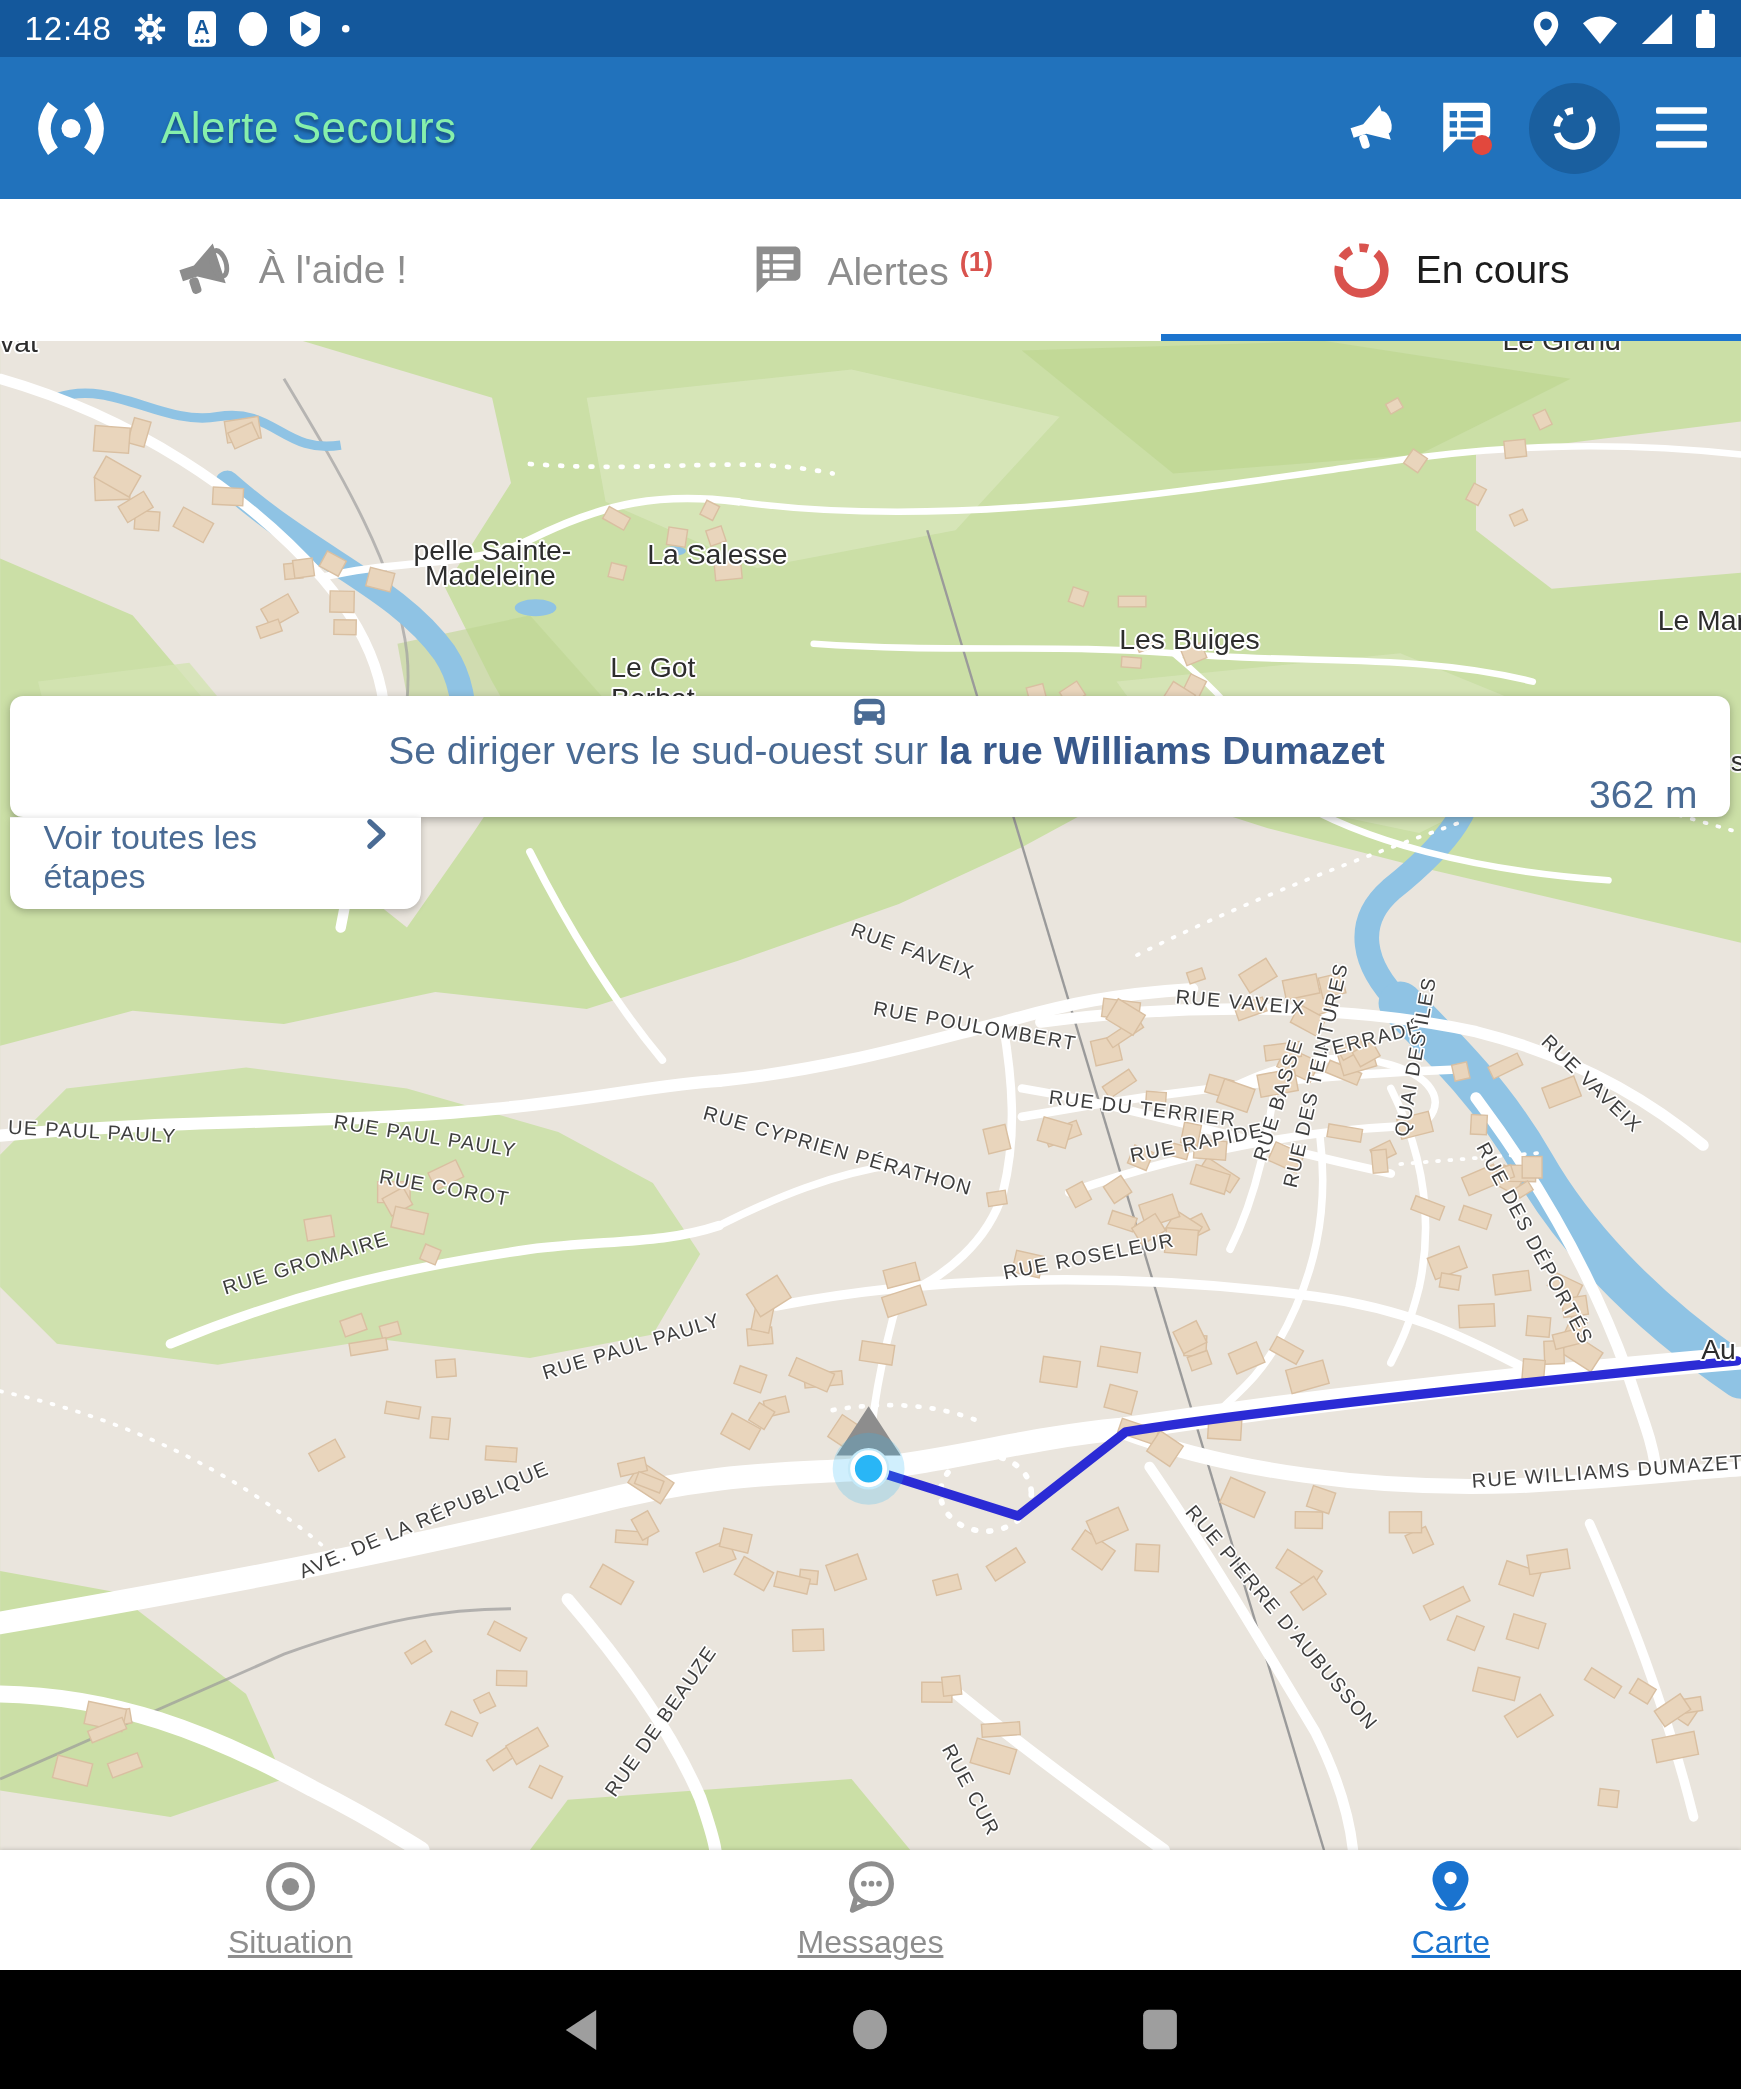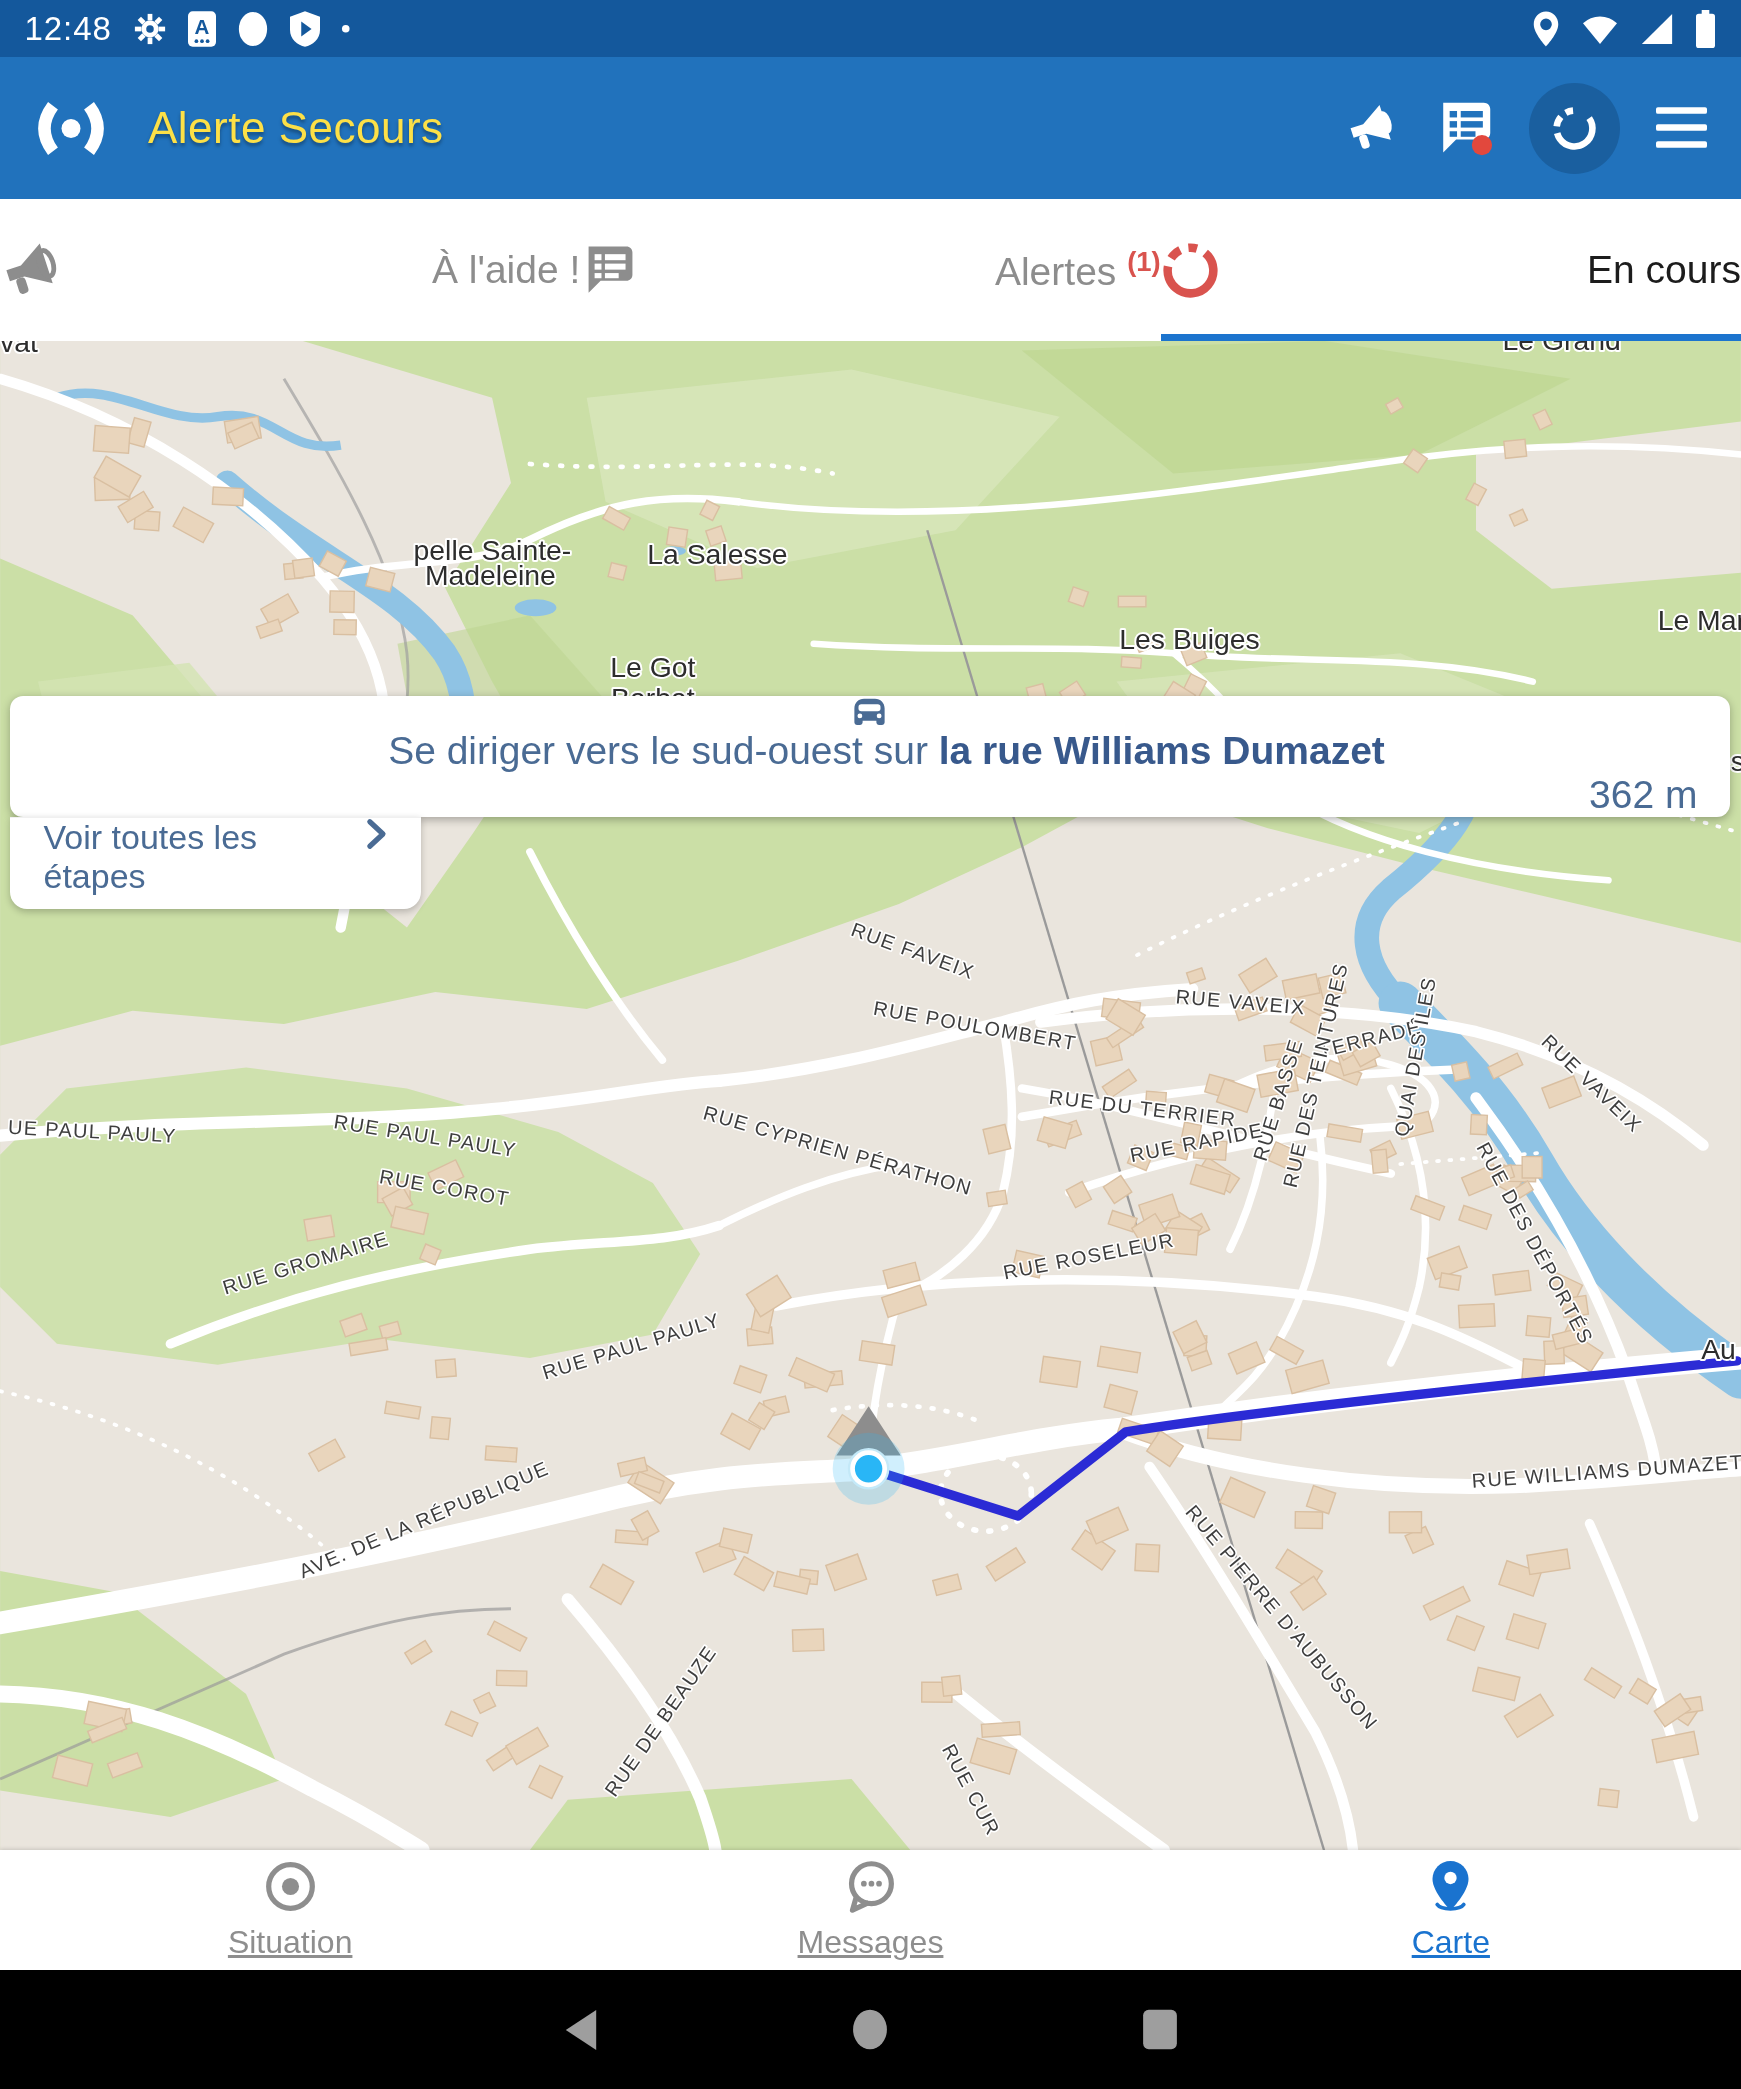--- a/index.html
+++ b/index.html
@@ -10,29 +10,29 @@
   
   .status-bar{top:0;left:0;width:1741px;height:57px;background:#14589C;
     display:flex;align-items:center;justify-content:space-between;color:#fff;
     padding:0 24.6px;box-sizing:border-box;}
   .sb-left,.sb-right{display:flex;align-items:center;gap:21px;}
   .sb-time{font-size:33px;font-weight:500;letter-spacing:0.9px;}
 
   
   .app-bar{top:57px;left:0;width:1741px;height:142px;background:#2172BC;
     display:flex;align-items:center;padding:0 34px;box-sizing:border-box;}
-  .app-title{color:#fde047;font-size:44px;font-weight:400;margin-left:40px;
+  .app-title{color:#86efac;font-size:44px;font-weight:400;margin-left:53px;
     text-shadow:0 2.8px 3.8px rgba(0,0,0,.35);letter-spacing:0.5px;}
   .ab-actions{margin-left:auto;display:flex;align-items:center;gap:36px;}
   .spinner-wrap{width:91px;height:91px;border-radius:50%;background:#1A5F9F;
     display:flex;align-items:center;justify-content:center;}
 
   
   .tab-bar{top:199px;left:0;width:1741px;height:142px;background:#fff;display:flex;}
-  .tab{flex:1;display:flex;align-items:center;justify-content:space-between;gap:24.6px;
+  .tab{flex:1;display:flex;align-items:center;justify-content:center;gap:24.6px;
     color:#8d8d8d;font-size:39px;position:relative;}
   .tab .lbl{white-space:nowrap;}
   .tab-active{color:#1c1c1c;}
   .tab-badge{color:#D9534E;font-weight:700;font-size:27.4px;vertical-align:super;}
   .tab-underline{top:334px;left:1161px;width:580px;height:6.6px;background:#1C74CE;}
 
   
   .map{top:341px;left:0;width:1741px;height:1509px;background:#EAE5DD;overflow:hidden;}
 
   

